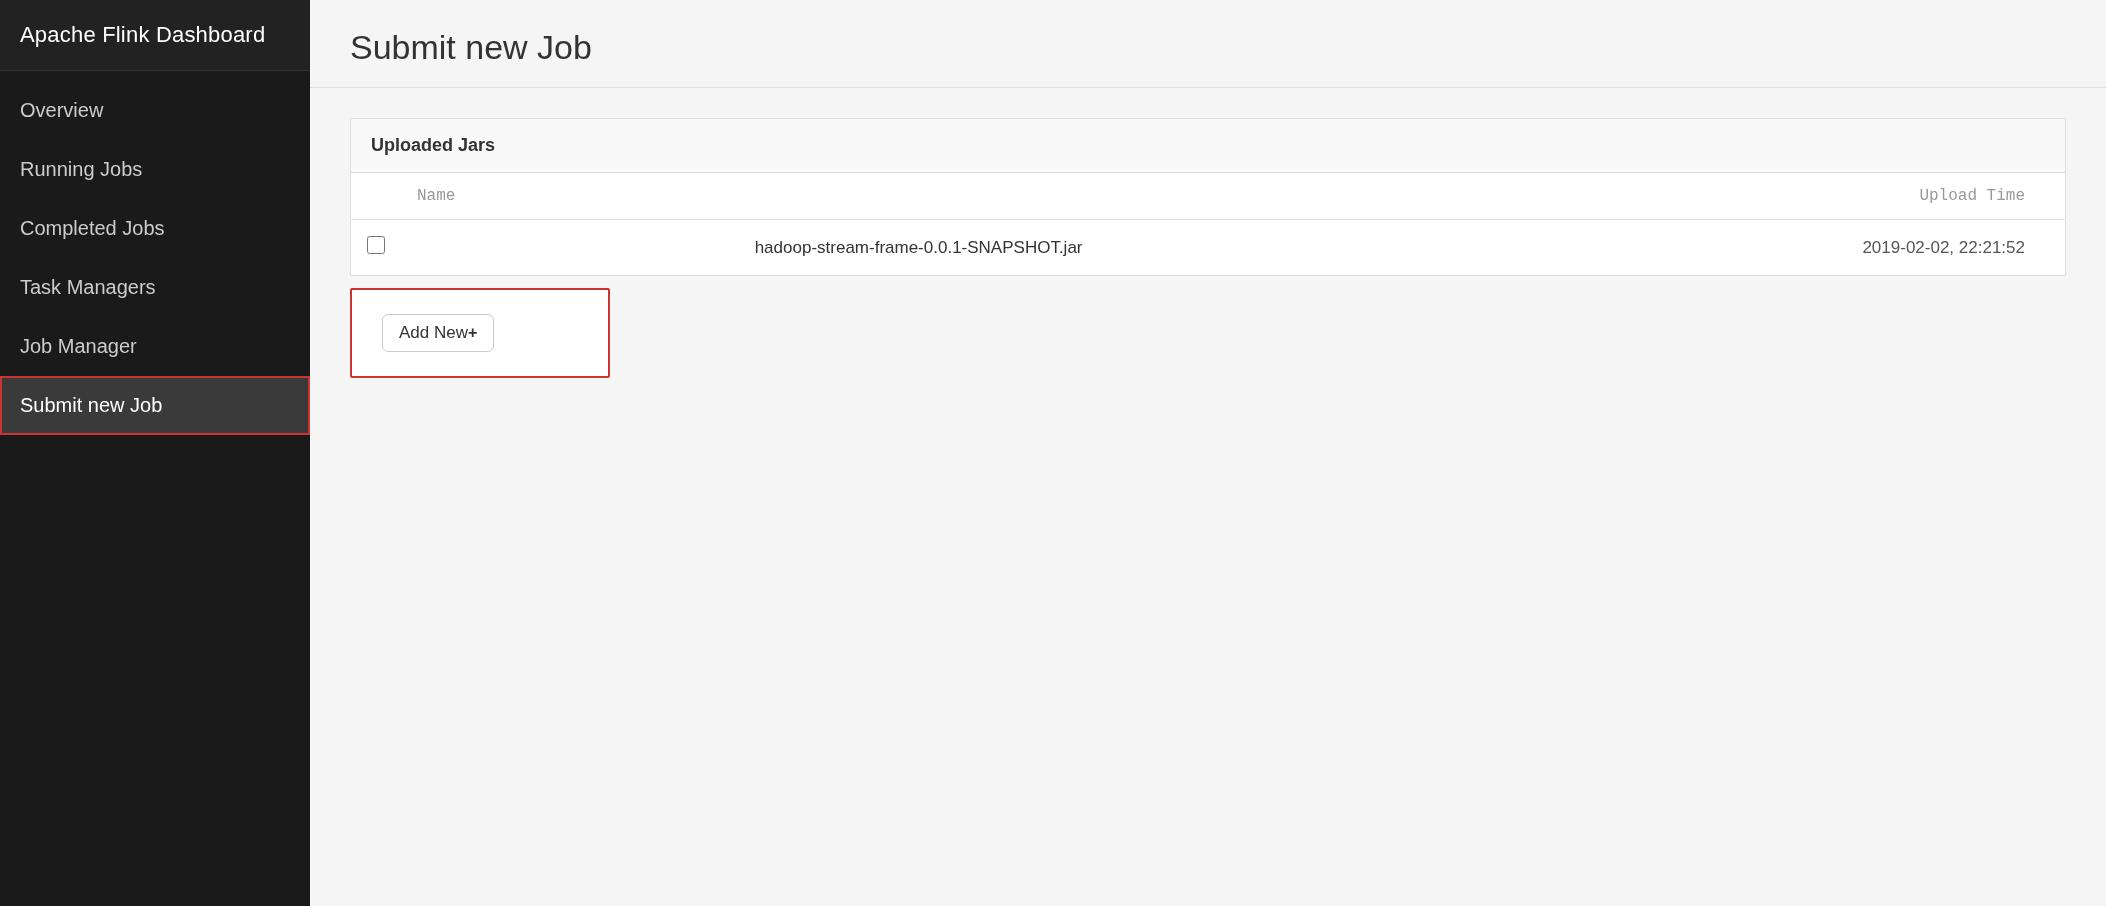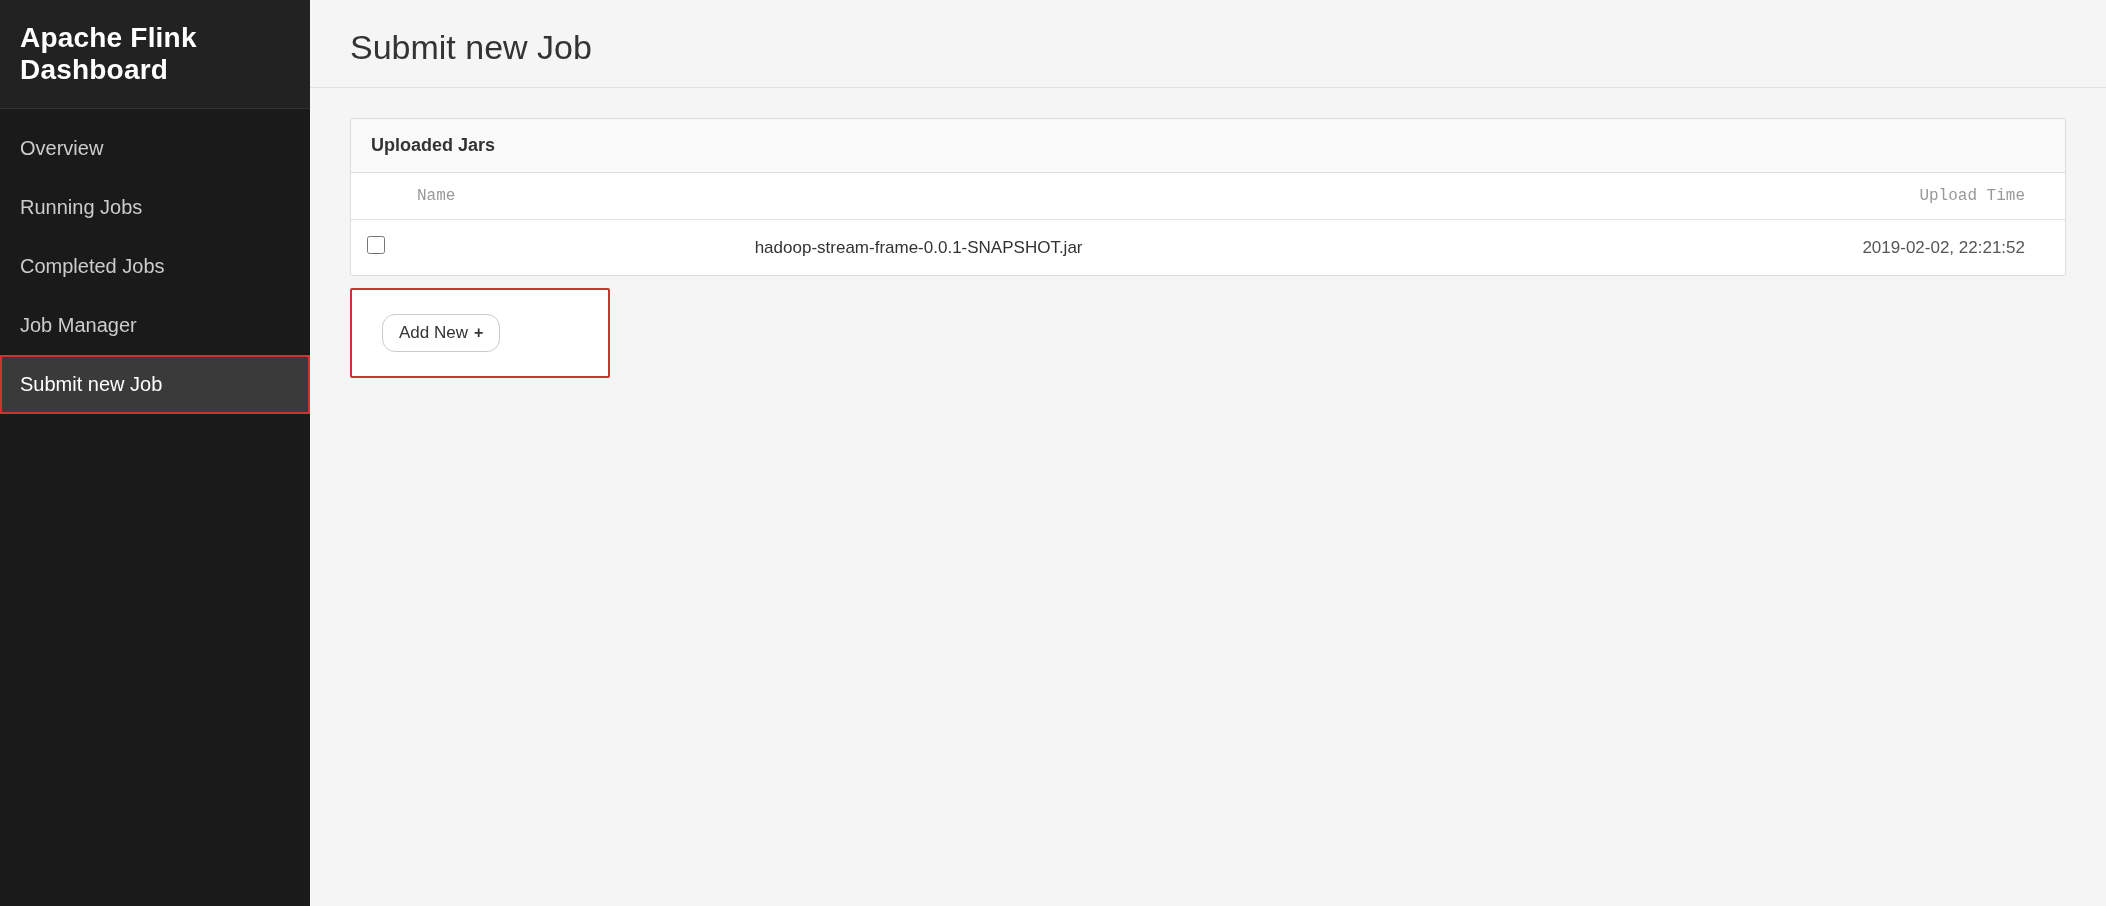--- a/index.html
+++ b/index.html
@@ -27,22 +27,22 @@
     }
 
     .sidebar-header {
       background: #222222;
       padding: 22px 20px;
       border-bottom: 1px solid #333;
     }
 
     .sidebar-header-title {
       color: #ffffff;
-      font-size: 28px;
-      font-weight: 700;
+      font-size: 22px;
+      font-weight: 400;
       letter-spacing: 0.2px;
     }
 
     .sidebar-nav {
       display: flex;
       flex-direction: column;
       padding-top: 10px;
     }
 
     .sidebar-item {
@@ -177,44 +177,44 @@
       min-width: 260px;
     }
 
     .add-new-button {
       background: #ffffff;
       border: 1px solid #cccccc;
       padding: 8px 16px;
       font-size: 17px;
       color: #333333;
       cursor: pointer;
-      border-radius: 13px;
+      border-radius: 6px;
       display: flex;
       align-items: center;
-      gap: 6px;
       transition: background 0.15s;
     }
 
     .plus-icon {
       font-weight: 700;
       font-size: 16px;
     }
   </style>
 </head>
 <body>
 
 <nav class="sidebar">
   <div class="sidebar-header">
     <span class="sidebar-header-title">Apache Flink Dashboard</span>
   </div>
   <div class="sidebar-nav">
 
   <a class="sidebar-item" href="#">Overview</a>
       <a class="sidebar-item" href="#">Running Jobs</a>
       <a class="sidebar-item" href="#">Completed Jobs</a>
+      <a class="sidebar-item" href="#">Task Managers</a>
       <a class="sidebar-item" href="#">Job Manager</a>
       <a class="sidebar-item active" href="#">Submit new Job</a>
     </div>
 </nav>
 
 <main class="main-content">
   <header class="page-header">
     <h1 class="page-title">Submit new Job</h1>
   </header>
 

